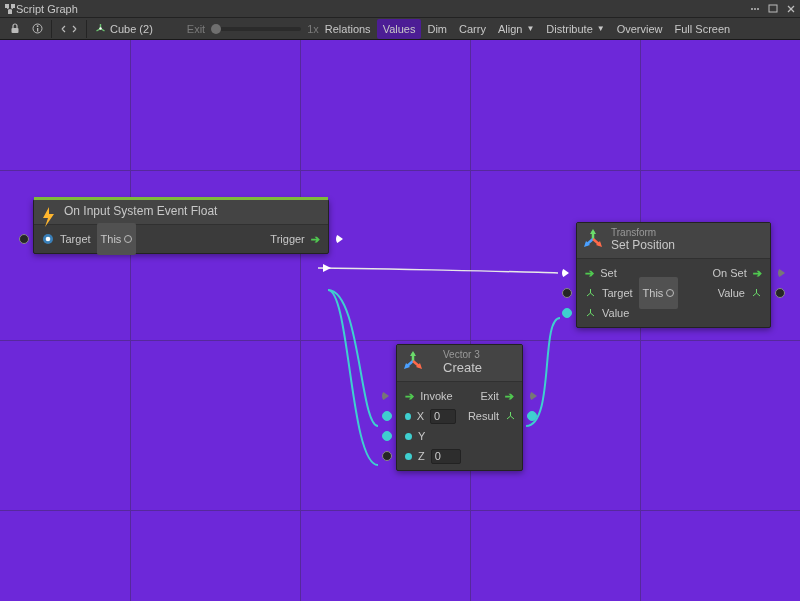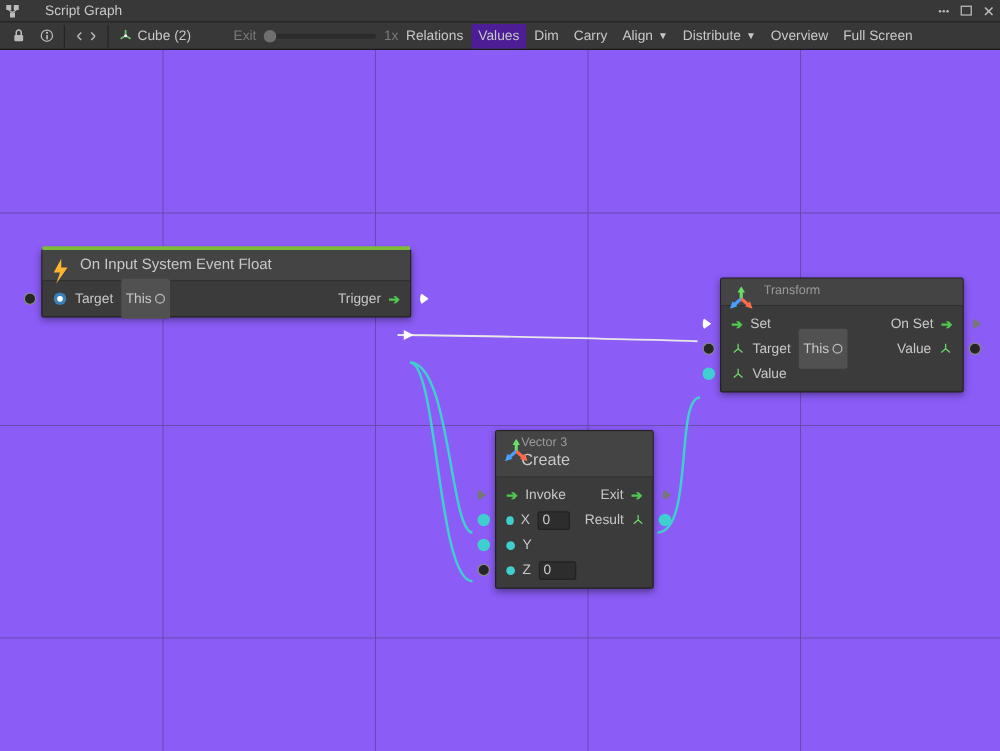--- a/index.html
+++ b/index.html
@@ -1,28 +1,28 @@
 <!DOCTYPE html>
 <html><head>
 <meta charset="utf-8">
 <style>
 *{margin:0;padding:0;box-sizing:border-box;font-family:Arial,sans-serif;font-size:11px;color:#c8c8c8;user-select:none}
 body{background:#1e1e1e;width:800px;height:601px;overflow:hidden;position:relative}
 .titlebar{height:18px;background:#383838;display:flex;align-items:center;border-bottom:1px solid #222;padding:0 4px}
-.titlebar .ttl{display:flex;align-items:flex-end;gap:20px}
+.titlebar .ttl{display:flex;align-items:flex-end;gap:0}
 .titlebar .spacer{flex:1}
 .wicons{display:flex;gap:2px;align-items:center}
 .toolbar{height:22px;background:#383838;display:flex;align-items:center;border-bottom:1px solid #191919;padding:0 4px;gap:0}
 .tool{padding:2px 6px;height:20px;display:flex;align-items:center;gap:4px}
 .tbtn{border:1px solid transparent;border-radius:2px;padding:2px 5px}
 .sep{width:1px;height:18px;background:#242424;margin:0 2px}
 .zoomtrack{width:90px;height:4px;background:#2b2b2b;border-radius:2px;position:relative;margin:0 6px}
 .zoomthumb{position:absolute;left:0;top:-3px;width:10px;height:10px;background:#6f6f6f;border-radius:50%}
 .muted{color:#7a7a7a}
-.canvas{position:absolute;left:0;top:40px;right:0;bottom:0;background:#8b5cf6}
+.canvas{position:absolute;left:0;top:40px;right:0;bottom:0;background:#6d28d9}
 .grid{position:absolute;inset:0;background-image:linear-gradient(#2c2c2c 1px,transparent 1px),linear-gradient(90deg,#2c2c2c 1px,transparent 1px);background-size:170px 170px;background-position:-40px -40px;opacity:.35}
 svg.wires{position:absolute;inset:0;width:100%;height:100%;pointer-events:none}
 .node{position:absolute;background:#3b3b3b;border:1px solid #222;border-radius:2px;box-shadow:0 2px 6px rgba(0,0,0,.4)}
 .node .hdr{background:#444;padding:4px 6px 6px 30px;position:relative;border-bottom:1px solid #303030}
 .node .hdr .hicon{position:absolute;left:5px;top:6px}
 .node .body{padding:4px 0}
 .row{display:flex;align-items:center;height:20px;padding:0 8px;gap:6px;position:relative}
 .field{background:#515151;border:none;border-radius:2px;height:16px;padding:16px 4px;color:#ddd;display:flex;align-items:center;gap:3px}
 .dropdown{background:#515151;border:1px solid #2a2a2a;border-radius:2px;height:17px;padding:0 16px 0 5px;position:relative;display:flex;align-items:center}
 .dropdown::after{content:"";position:absolute;right:5px;top:6px;border-left:3px solid transparent;border-right:3px solid transparent;border-top:4px solid #bbb}
@@ -153,21 +153,21 @@
           </span>
         <span style="flex:1"></span>
         <span>Trigger</span>
         <span class="arrow-g">➔</span>
         <span class="port o tri" style="border-left-color:#fff"></span>
       </div>
     </div>
   </div>
 
   <div class="node" style="left:396px;top:304px;width:127px">
-    <div class="hdr" style="padding-left:20px">
+    <div class="hdr" style="padding-left:46px">
       <span class="hicon"><svg width="22" height="22">
             <path d="M11 10 L11 2" stroke="#6bdc6b" stroke-width="2.5"></path>
             <polygon points="11,0 8,5 14,5" fill="#6bdc6b"></polygon>
             <path d="M11 10 L4 16" stroke="#4aa0ff" stroke-width="2.5"></path>
             <polygon points="2,18 4,12 8,16" fill="#4aa0ff"></polygon>
             <path d="M11 10 L18 16" stroke="#ff6a4a" stroke-width="2.5"></path>
             <polygon points="20,18 14,16 18,12" fill="#ff6a4a"></polygon>
           </svg></span>
       <div style="font-size:10px;color:#9a9a9a">Vector 3</div>
       <div style="font-size:13px">Create</div>
@@ -212,20 +212,21 @@
     <div class="hdr" style="padding-left:34px">
       <span class="hicon"><svg width="22" height="22">
             <path d="M11 10 L11 2" stroke="#6bdc6b" stroke-width="2.5"></path>
             <polygon points="11,0 8,5 14,5" fill="#6bdc6b"></polygon>
             <path d="M11 10 L4 16" stroke="#4aa0ff" stroke-width="2.5"></path>
             <polygon points="2,18 4,12 8,16" fill="#4aa0ff"></polygon>
             <path d="M11 10 L18 16" stroke="#ff6a4a" stroke-width="2.5"></path>
             <polygon points="20,18 14,16 18,12" fill="#ff6a4a"></polygon>
           </svg></span>
       <div style="font-size:10px;color:#9a9a9a">Transform</div>
+      <div style="font-size:12px">Set Position</div>
     </div>
     <div class="body">
       <div class="row">
         <span class="port i tri" style="border-left-color:#fff"></span>
         <span class="arrow-g">➔</span>
         <span>Set</span>
         <span style="flex:1"></span>
         <span>On Set</span>
         <span class="arrow-g">➔</span>
         <span class="port o tri"></span>

